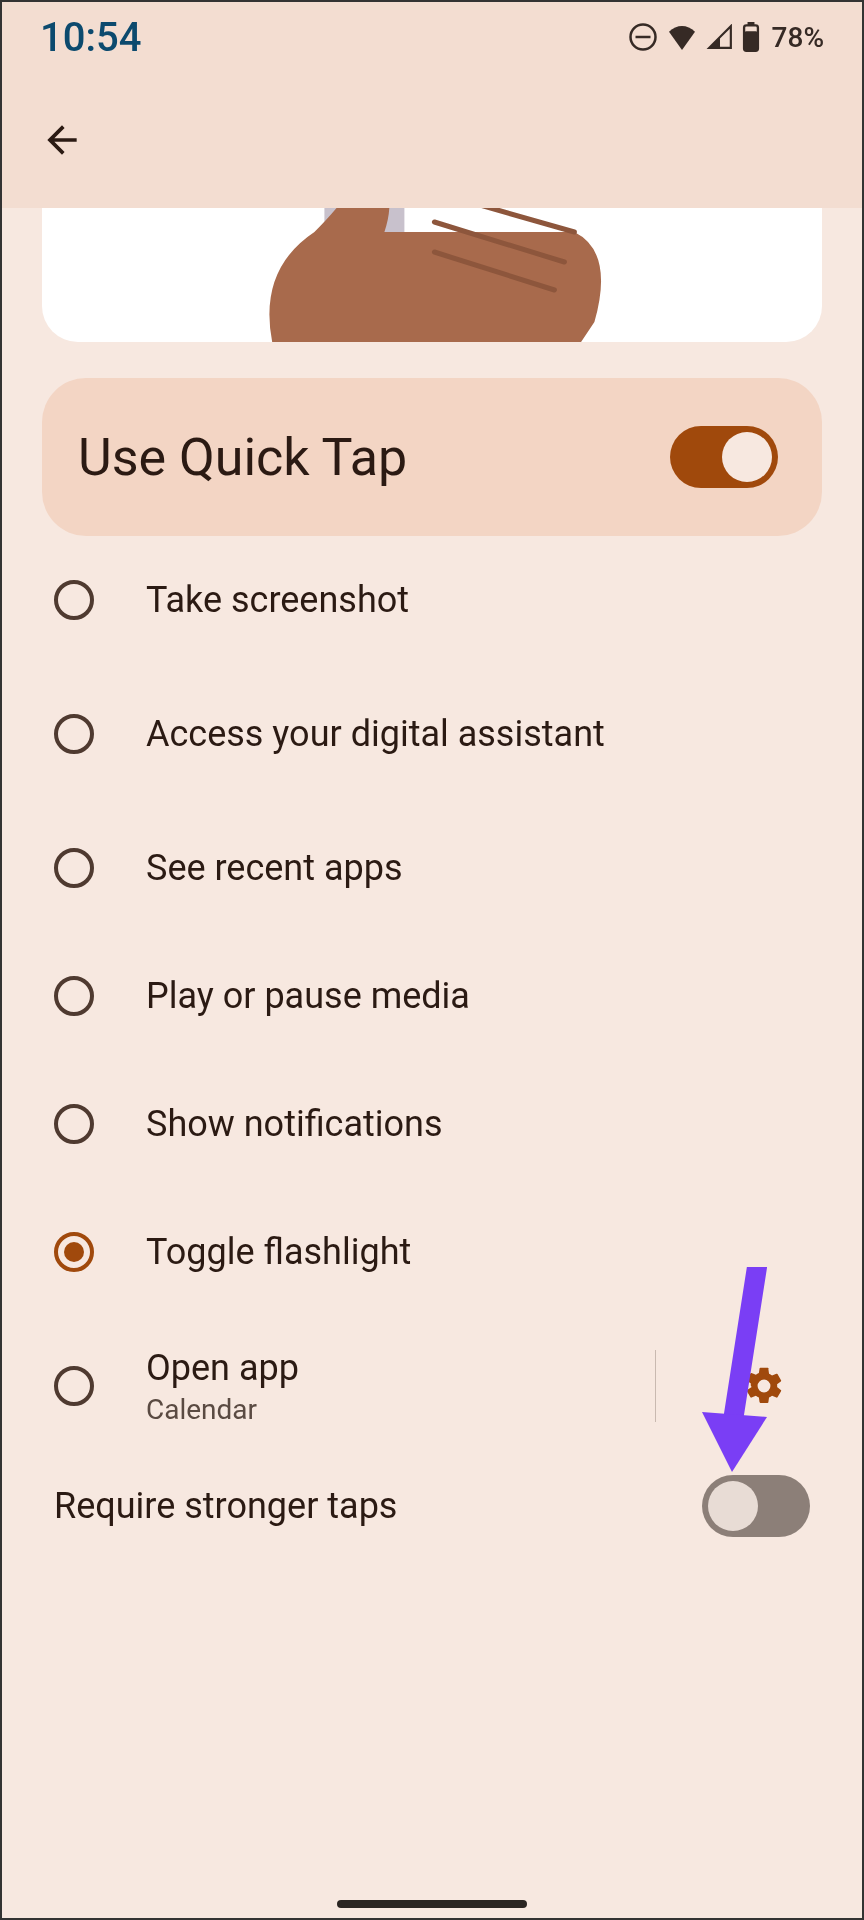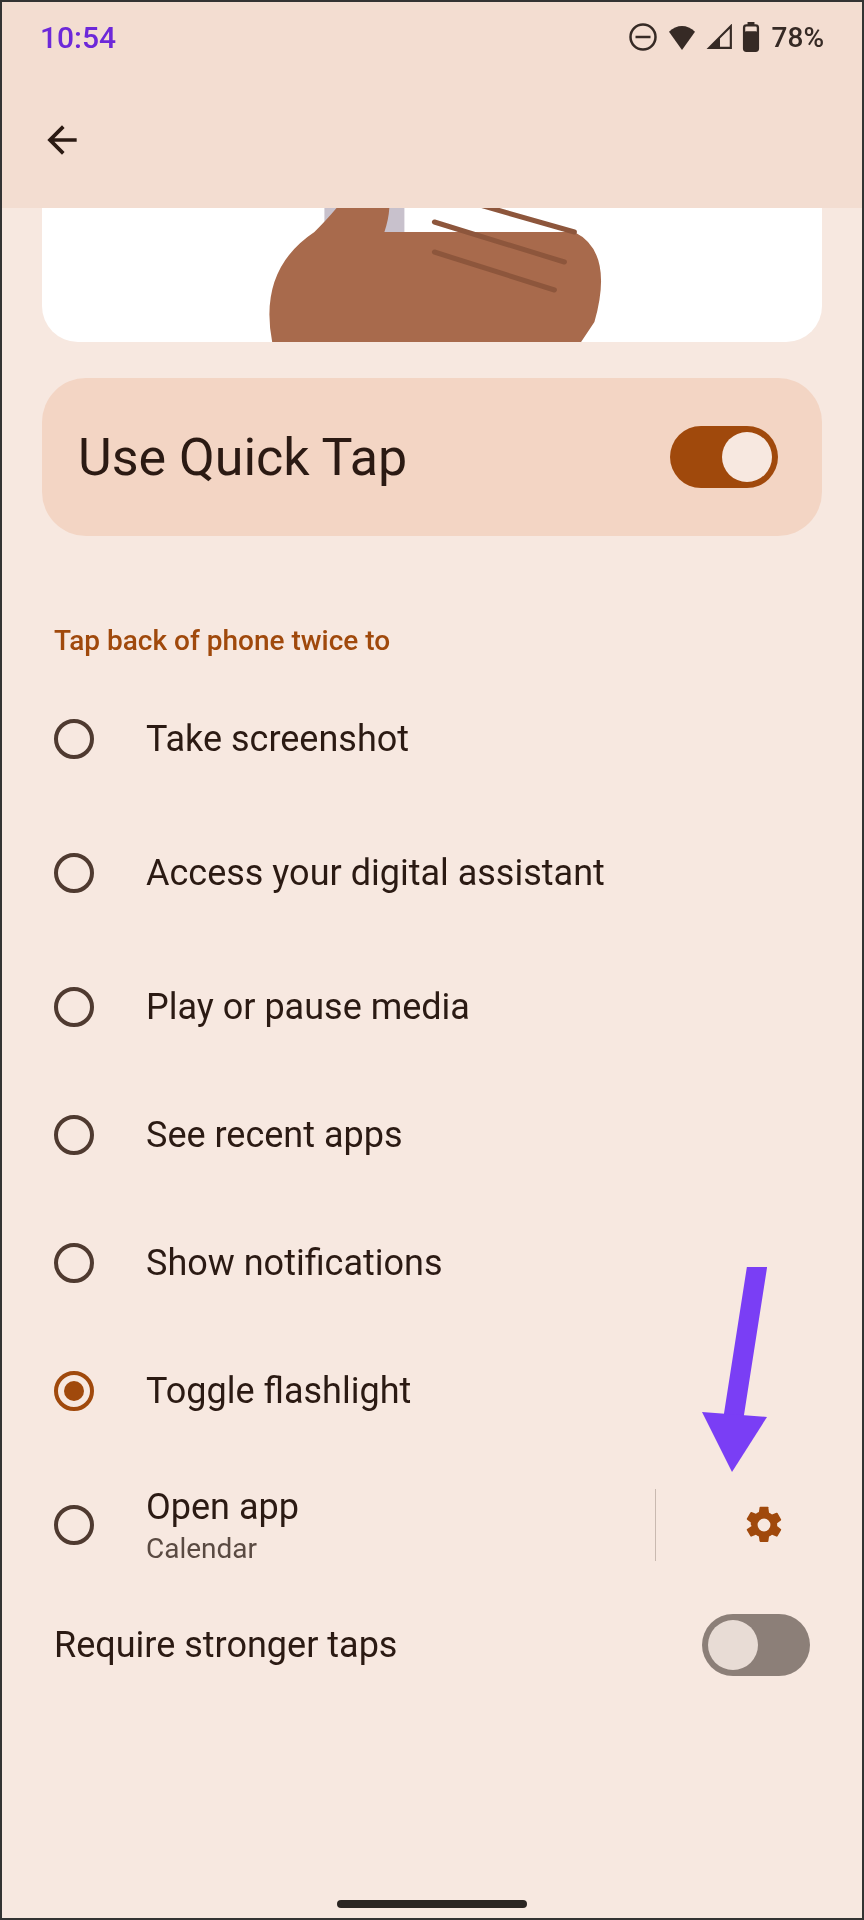--- a/index.html
+++ b/index.html
@@ -16,23 +16,23 @@
   
   .status-bar {
     height: 70px;
     display: flex;
     align-items: center;
     justify-content: space-between;
     padding: 0 38px;
     background: #f3ddd1;
   }
   .status-time {
-    font-size: 30px;
+    font-size: 40px;
     font-weight: 500;
-    color: #6d28d9;
+    color: #0c4a6e;
   }
   .status-icons {
     display: flex;
     align-items: center;
     gap: 8px;
   }
   .status-icons svg { display: block; }
   .battery-pct {
     font-size: 28px;
     font-weight: 500;
@@ -269,49 +269,48 @@
 </div>
 
 <div class="toggle-card">
   <div class="toggle-card-label">Use Quick Tap</div>
   <div class="switch on">
     <div class="thumb"></div>
   </div>
 </div>
 
 <div class="section">
-  <div class="section-header">Tap back of phone twice to</div>
 
   <div class="radio-list">
 
     <div class="radio-item">
       <div class="radio-circle"></div>
       <div class="radio-text">
           <div class="radio-label">Take screenshot</div>
         </div>
     </div>
 
     <div class="radio-item tall">
       <div class="radio-circle"></div>
       <div class="radio-text">
           <div class="radio-label">Access your digital assistant</div>
         </div>
     </div>
 
     <div class="radio-item">
       <div class="radio-circle"></div>
       <div class="radio-text">
+          <div class="radio-label">See recent apps</div>
+        </div>
+    </div>
+
+    <div class="radio-item">
+      <div class="radio-circle"></div>
+      <div class="radio-text">
           <div class="radio-label">Play or pause media</div>
-        </div>
-    </div>
-
-    <div class="radio-item">
-      <div class="radio-circle"></div>
-      <div class="radio-text">
-          <div class="radio-label">See recent apps</div>
         </div>
     </div>
 
     <div class="radio-item">
       <div class="radio-circle"></div>
       <div class="radio-text">
           <div class="radio-label">Show notifications</div>
         </div>
     </div>
 

